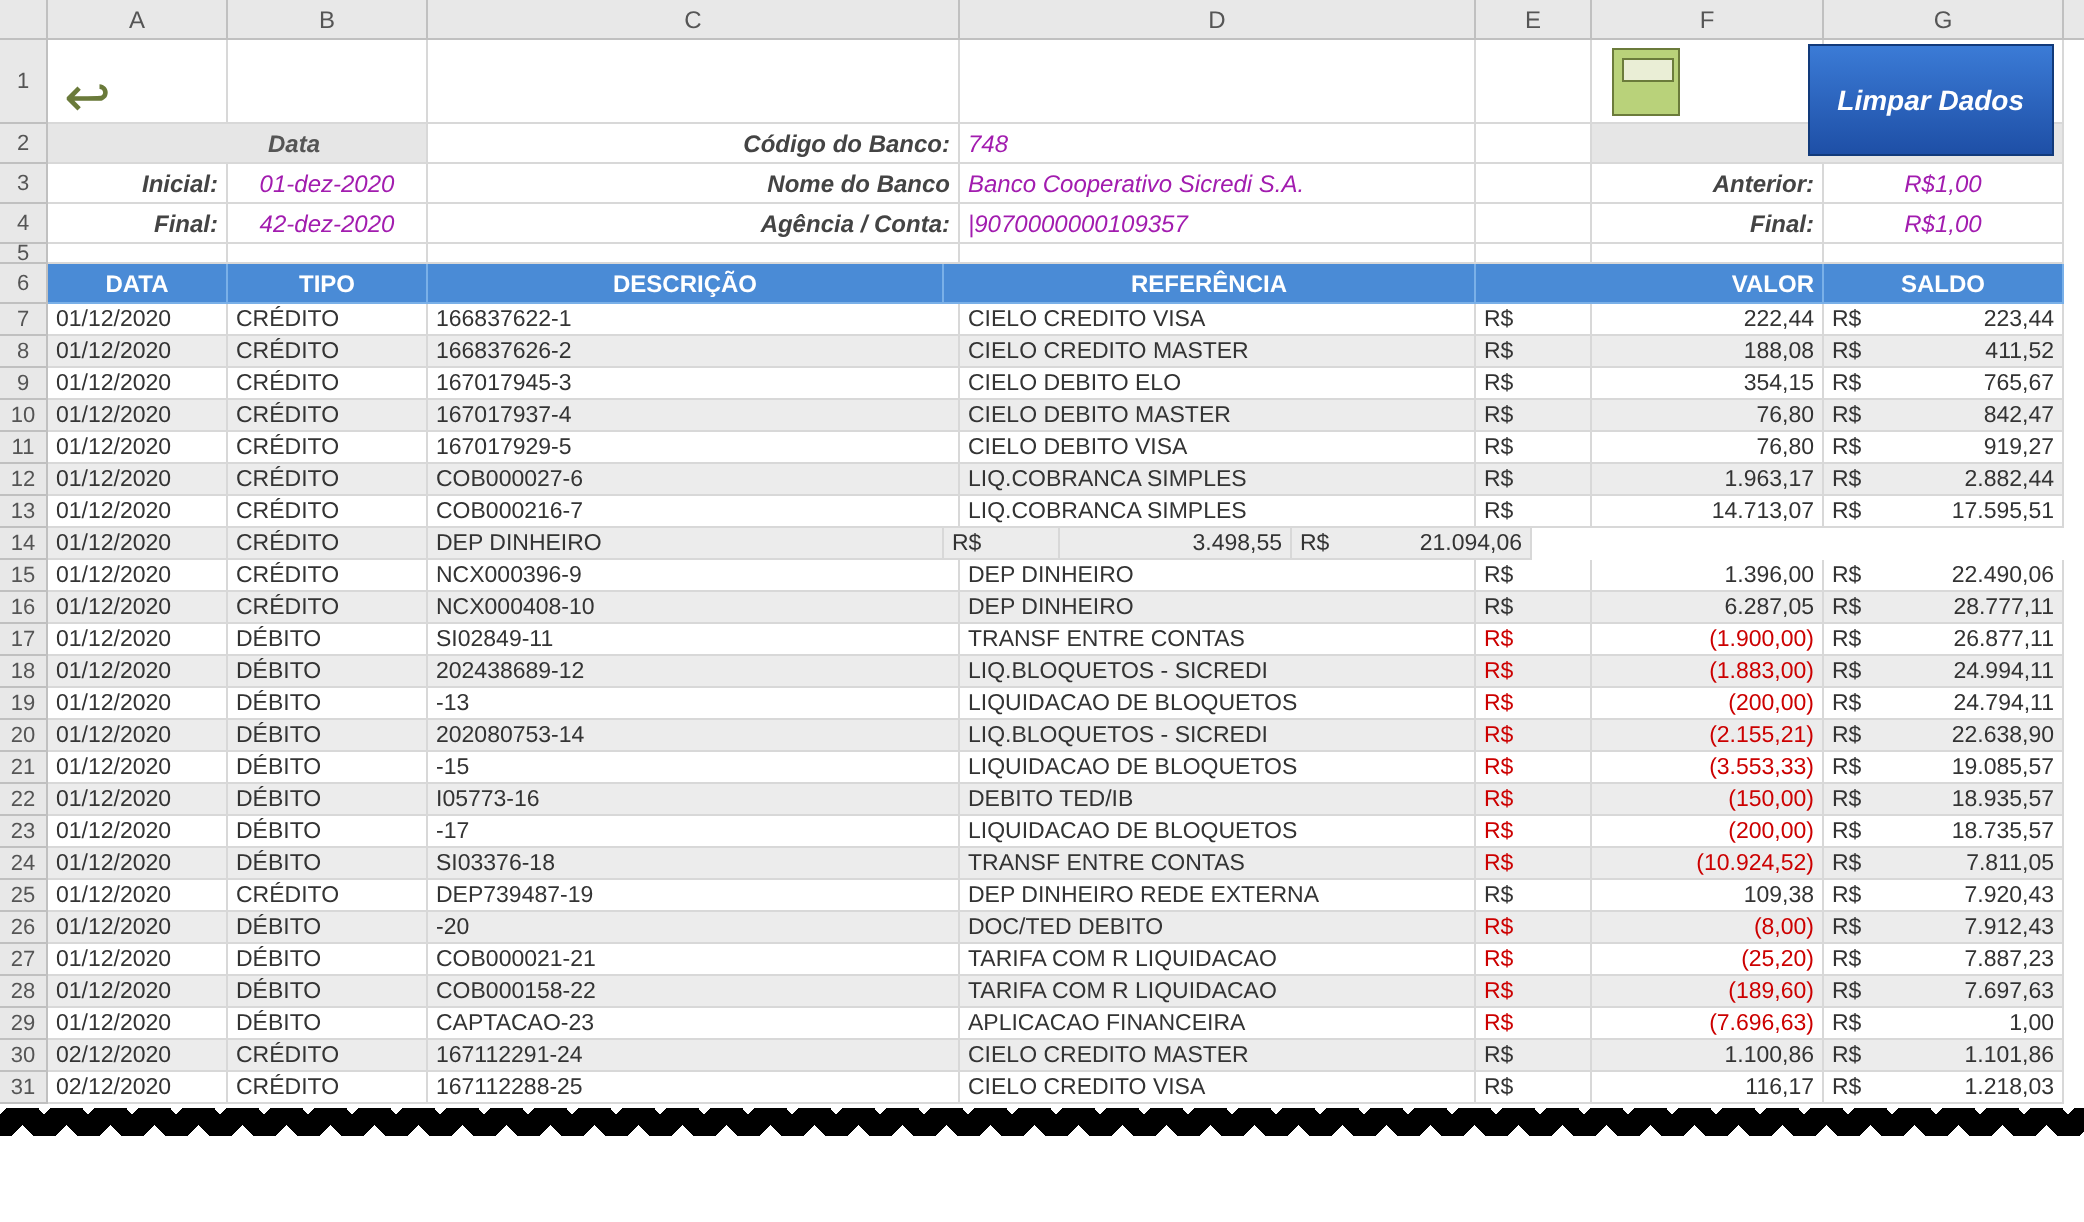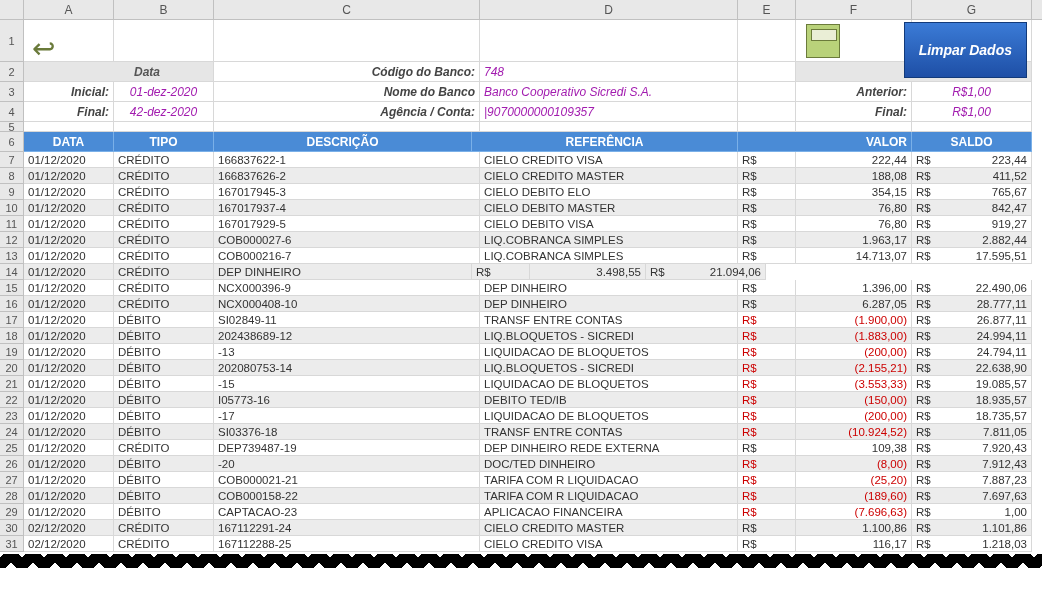--- a/index.html
+++ b/index.html
@@ -551,21 +551,21 @@
           <div class="cell w-g">
             <span class="curr-sym">R$</span>
             <span class="curr-val">7.920,43</span>
           </div>
         </div>
         <div class="data-row alt">
           <div class="rownum">26</div>
           <div class="cell w-a t-center">01/12/2020</div>
           <div class="cell w-b t-center">DÉBITO</div>
           <div class="cell w-c"> -20</div>
-          <div class="cell w-d">DOC/TED DINHEIRO</div>
+          <div class="cell w-d">DOC/TED DEBITO</div>
           <div class="cell w-e neg">
             <span class="curr-sym">R$</span>
           </div>
           <div class="cell w-f neg">
             <span class="curr-val">(8,00)</span>
           </div>
           <div class="cell w-g">
             <span class="curr-sym">R$</span>
             <span class="curr-val">7.912,43</span>
           </div>

